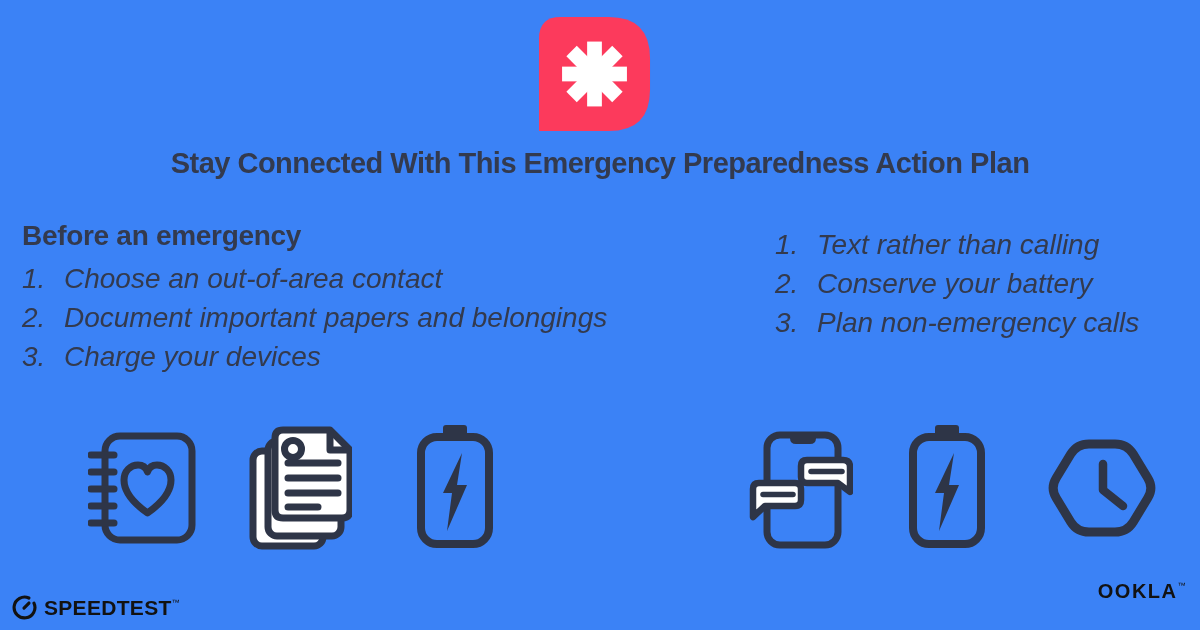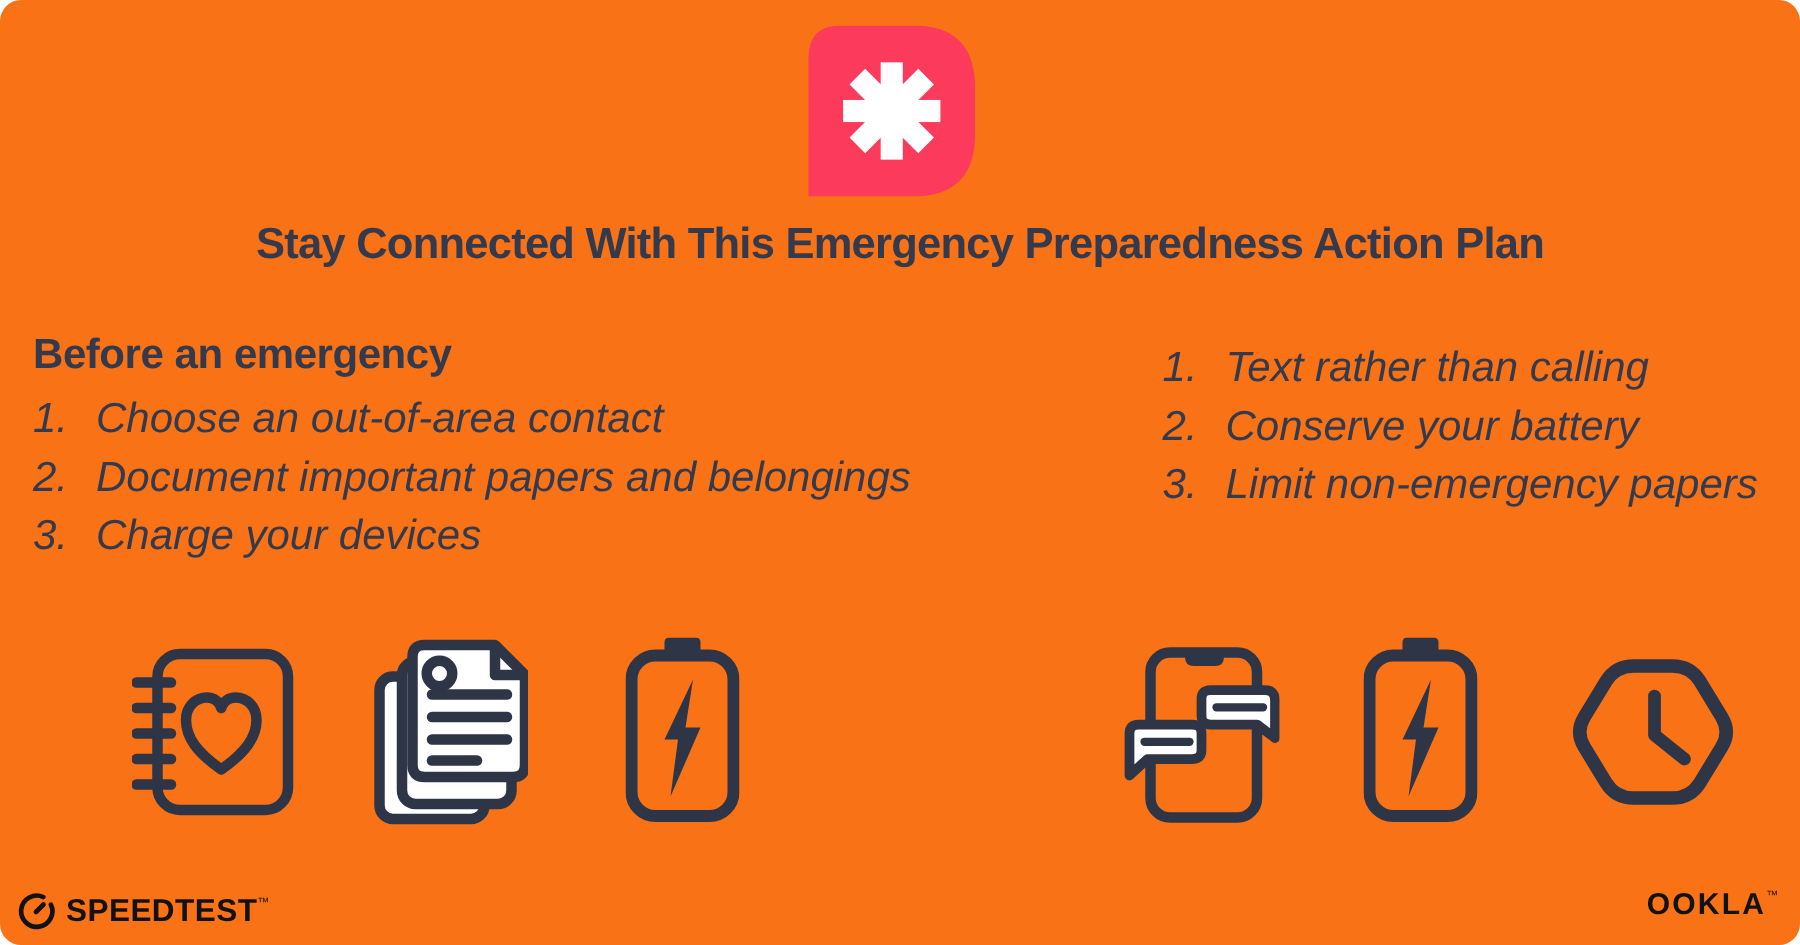--- a/index.html
+++ b/index.html
@@ -1,18 +1,18 @@
 <!DOCTYPE html>
 <html style="--accent: #FC3A5C; --ink: #2E3547; --text: #333A4E; --logo: #121212;"><head>
 <meta charset="utf-8">
 <style>
   html,body{margin:0;padding:0;background:#fff;}
   .canvas{
-    position:relative;width:1200px;height:630px;background:#f97316;overflow:hidden;
-    font-family:"Liberation Sans", sans-serif;color:var(--text,#333A4E);border-radius:14px;
+    position:relative;width:1200px;height:630px;background:#3b82f6;overflow:hidden;
+    font-family:"Liberation Sans", sans-serif;color:var(--text,#333A4E);
   }
   .hero-icon{position:absolute;left:538px;top:17px;width:113px;height:114px;}
   .hero-icon svg{display:block;width:100%;height:100%;}
   .title{
     position:absolute;left:0;top:147px;width:1200px;text-align:center;
     font-size:29px;font-weight:700;letter-spacing:-0.5px;color:var(--text,#333A4E);
   }
   .col{position:absolute;top:219px;}
   .col-before{left:22px;width:690px;}
   .col-during{left:775px;width:420px;}
@@ -29,21 +29,21 @@
   .ic-batt2{left:909px;top:425px;width:76px;height:123px;}
   .ic-clock{left:1046px;top:437px;width:112px;height:102px;}
   .footer-left{
     position:absolute;left:12px;top:595px;display:flex;align-items:center;gap:7px;
     color:var(--logo,#121212);
   }
   .footer-left svg{display:block;width:25px;height:25px;}
   .st-text{font-size:21px;font-weight:700;letter-spacing:0.3px;}
   .tm{font-size:8px;vertical-align:10px;font-weight:400;}
   .footer-right{
-    position:absolute;right:13px;top:592px;color:var(--logo,#121212);
+    position:absolute;right:13px;top:580px;color:var(--logo,#121212);
     font-size:20px;font-weight:600;letter-spacing:1.5px;
   }
 </style>
 </head>
 <body>
 
 <div class="canvas">
 
   <div class="hero-icon">
     <svg viewBox="0 0 113 116" aria-hidden="true">
@@ -76,21 +76,21 @@
 
   <div class="col col-during">
     <ol>
       <li>
           <span>Text rather than calling</span>
         </li>
       <li>
           <span>Conserve your battery</span>
         </li>
       <li>
-          <span>Limit non-emergency papers</span>
+          <span>Plan non-emergency calls</span>
         </li>
     </ol>
   </div>
 
   <div class="ic ic-notebook">
     <svg viewBox="0 0 110 118" aria-hidden="true" fill="none" stroke="currentColor" stroke-width="7">
       <rect x="17" y="7" width="87" height="104" rx="15"></rect>
       <g stroke-linecap="round">
         <path d="M3 26 H26"></path>
           <path d="M3 43 H26"></path>

